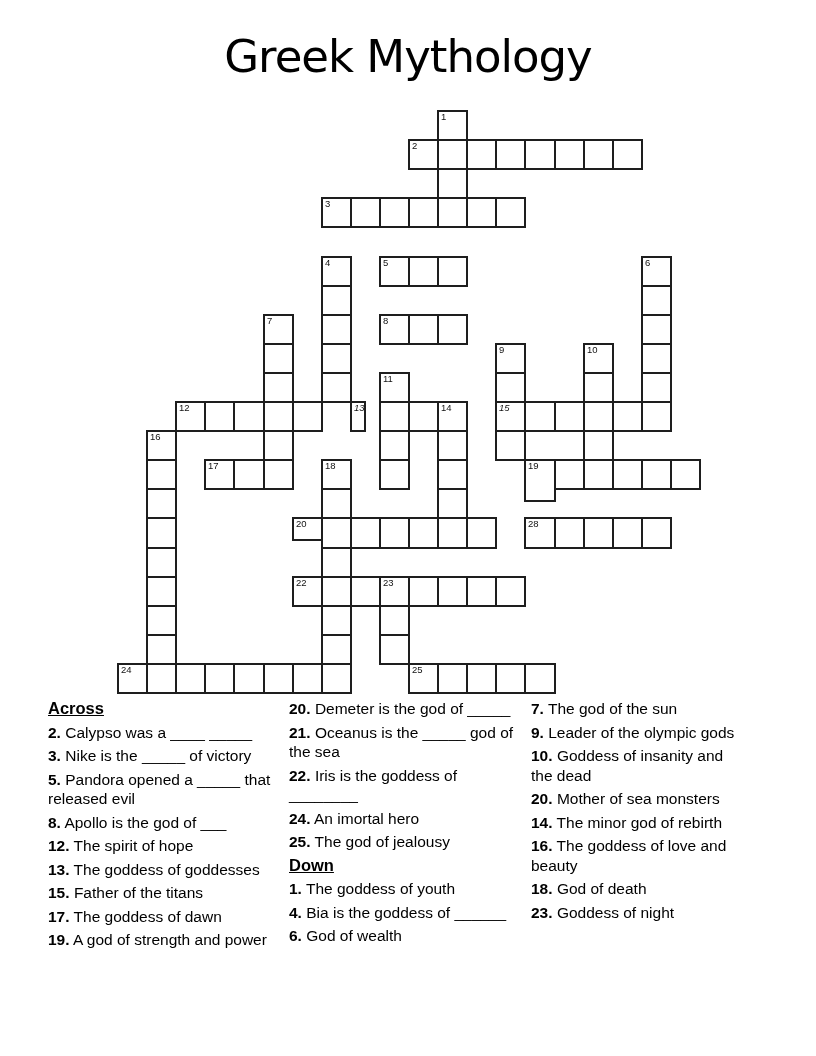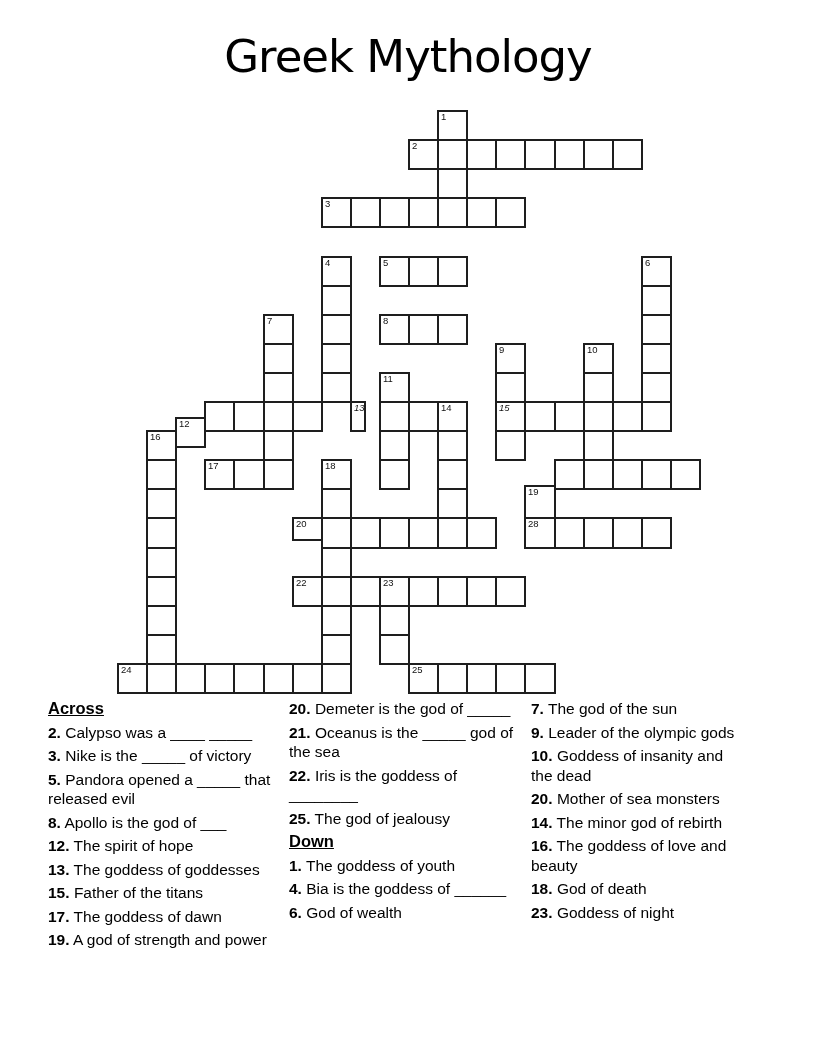--- a/index.html
+++ b/index.html
@@ -84,21 +84,21 @@
       </div>
       <div class="cell" style="left: 641px; top: 343px; width: 31px; height: 31px;"></div>
       <div class="cell" style="left: 263px; top: 372px; width: 31px; height: 31px;"></div>
       <div class="cell" style="left: 321px; top: 372px; width: 31px; height: 31px;"></div>
       <div class="cell" style="left: 379px; top: 372px; width: 31px; height: 31px;">
         <span class="cnum">11</span>
       </div>
       <div class="cell" style="left: 495px; top: 372px; width: 31px; height: 31px;"></div>
       <div class="cell" style="left: 583px; top: 372px; width: 31px; height: 31px;"></div>
       <div class="cell" style="left: 641px; top: 372px; width: 31px; height: 31px;"></div>
-      <div class="cell" style="left: 175px; top: 401px; width: 31px; height: 31px; margin-top: 16px;">
+      <div class="cell" style="left: 175px; top: 401px; width: 31px; height: 31px;">
         <span class="cnum">12</span>
       </div>
       <div class="cell" style="left: 204px; top: 401px; width: 31px; height: 31px;"></div>
       <div class="cell" style="left: 233px; top: 401px; width: 32px; height: 31px;"></div>
       <div class="cell" style="left: 263px; top: 401px; width: 31px; height: 31px;"></div>
       <div class="cell" style="left: 292px; top: 401px; width: 31px; height: 31px;"></div>
       <div class="cell" style="left: 350px; top: 401px; width: 16px; height: 31px; font-style: italic;">
         <span class="cnum">13</span>
       </div>
       <div class="cell" style="left: 379px; top: 401px; width: 31px; height: 31px;"></div>
@@ -126,21 +126,21 @@
       <div class="cell" style="left: 204px; top: 459px; width: 31px; height: 31px;">
         <span class="cnum">17</span>
       </div>
       <div class="cell" style="left: 233px; top: 459px; width: 32px; height: 31px;"></div>
       <div class="cell" style="left: 263px; top: 459px; width: 31px; height: 31px;"></div>
       <div class="cell" style="left: 321px; top: 459px; width: 31px; height: 31px;">
         <span class="cnum">18</span>
       </div>
       <div class="cell" style="left: 379px; top: 459px; width: 31px; height: 31px;"></div>
       <div class="cell" style="left: 437px; top: 459px; width: 31px; height: 31px;"></div>
-      <div class="cell" style="left: 524px; top: 485px; width: 32px; height: 43px;">
+      <div class="cell" style="left: 524px; top: 459px; width: 32px; height: 43px;">
         <span class="cnum">19</span>
       </div>
       <div class="cell" style="left: 554px; top: 459px; width: 31px; height: 31px;"></div>
       <div class="cell" style="left: 583px; top: 459px; width: 31px; height: 31px;"></div>
       <div class="cell" style="left: 612px; top: 459px; width: 31px; height: 31px;"></div>
       <div class="cell" style="left: 641px; top: 459px; width: 31px; height: 31px;"></div>
       <div class="cell" style="left: 670px; top: 459px; width: 31px; height: 31px;"></div>
       <div class="cell" style="left: 146px; top: 488px; width: 31px; height: 31px;"></div>
       <div class="cell" style="left: 321px; top: 488px; width: 31px; height: 31px;"></div>
       <div class="cell" style="left: 437px; top: 488px; width: 31px; height: 31px;"></div>
@@ -211,20 +211,21 @@
     <p class="clue"><b>13.</b> <span>The goddess of goddesses</span></p>
     <p class="clue"><b>15.</b> <span>Father of the titans</span></p>
     <p class="clue"><b>17.</b> <span>The goddess of dawn</span></p>
     <p class="clue"><b>19.</b> <span>A god of strength and power</span></p>
   </div>
 
   <div class="clue-col col2">
     <p class="clue"><b>20.</b> <span>Demeter is the god of _____</span></p>
     <p class="clue"><b>21.</b> <span>Oceanus is the _____ god of the sea</span></p>
     <p class="clue"><b>22.</b> <span>Iris is the goddess of ________</span></p>
+    <p class="clue"><b>24.</b> <span>An imortal hero</span></p>
     <p class="clue"><b>25.</b> <span>The god of jealousy</span></p>
     <p class="hdr">Down</p>
     <p class="clue"><b>1.</b> <span>The goddess of youth</span></p>
     <p class="clue"><b>4.</b> <span>Bia is the goddess of ______</span></p>
     <p class="clue"><b>6.</b> <span>God of wealth</span></p>
   </div>
 
   <div class="clue-col col3">
     <p class="clue"><b>7.</b> <span>The god of the sun</span></p>
     <p class="clue"><b>9.</b> <span>Leader of the olympic gods</span></p>

